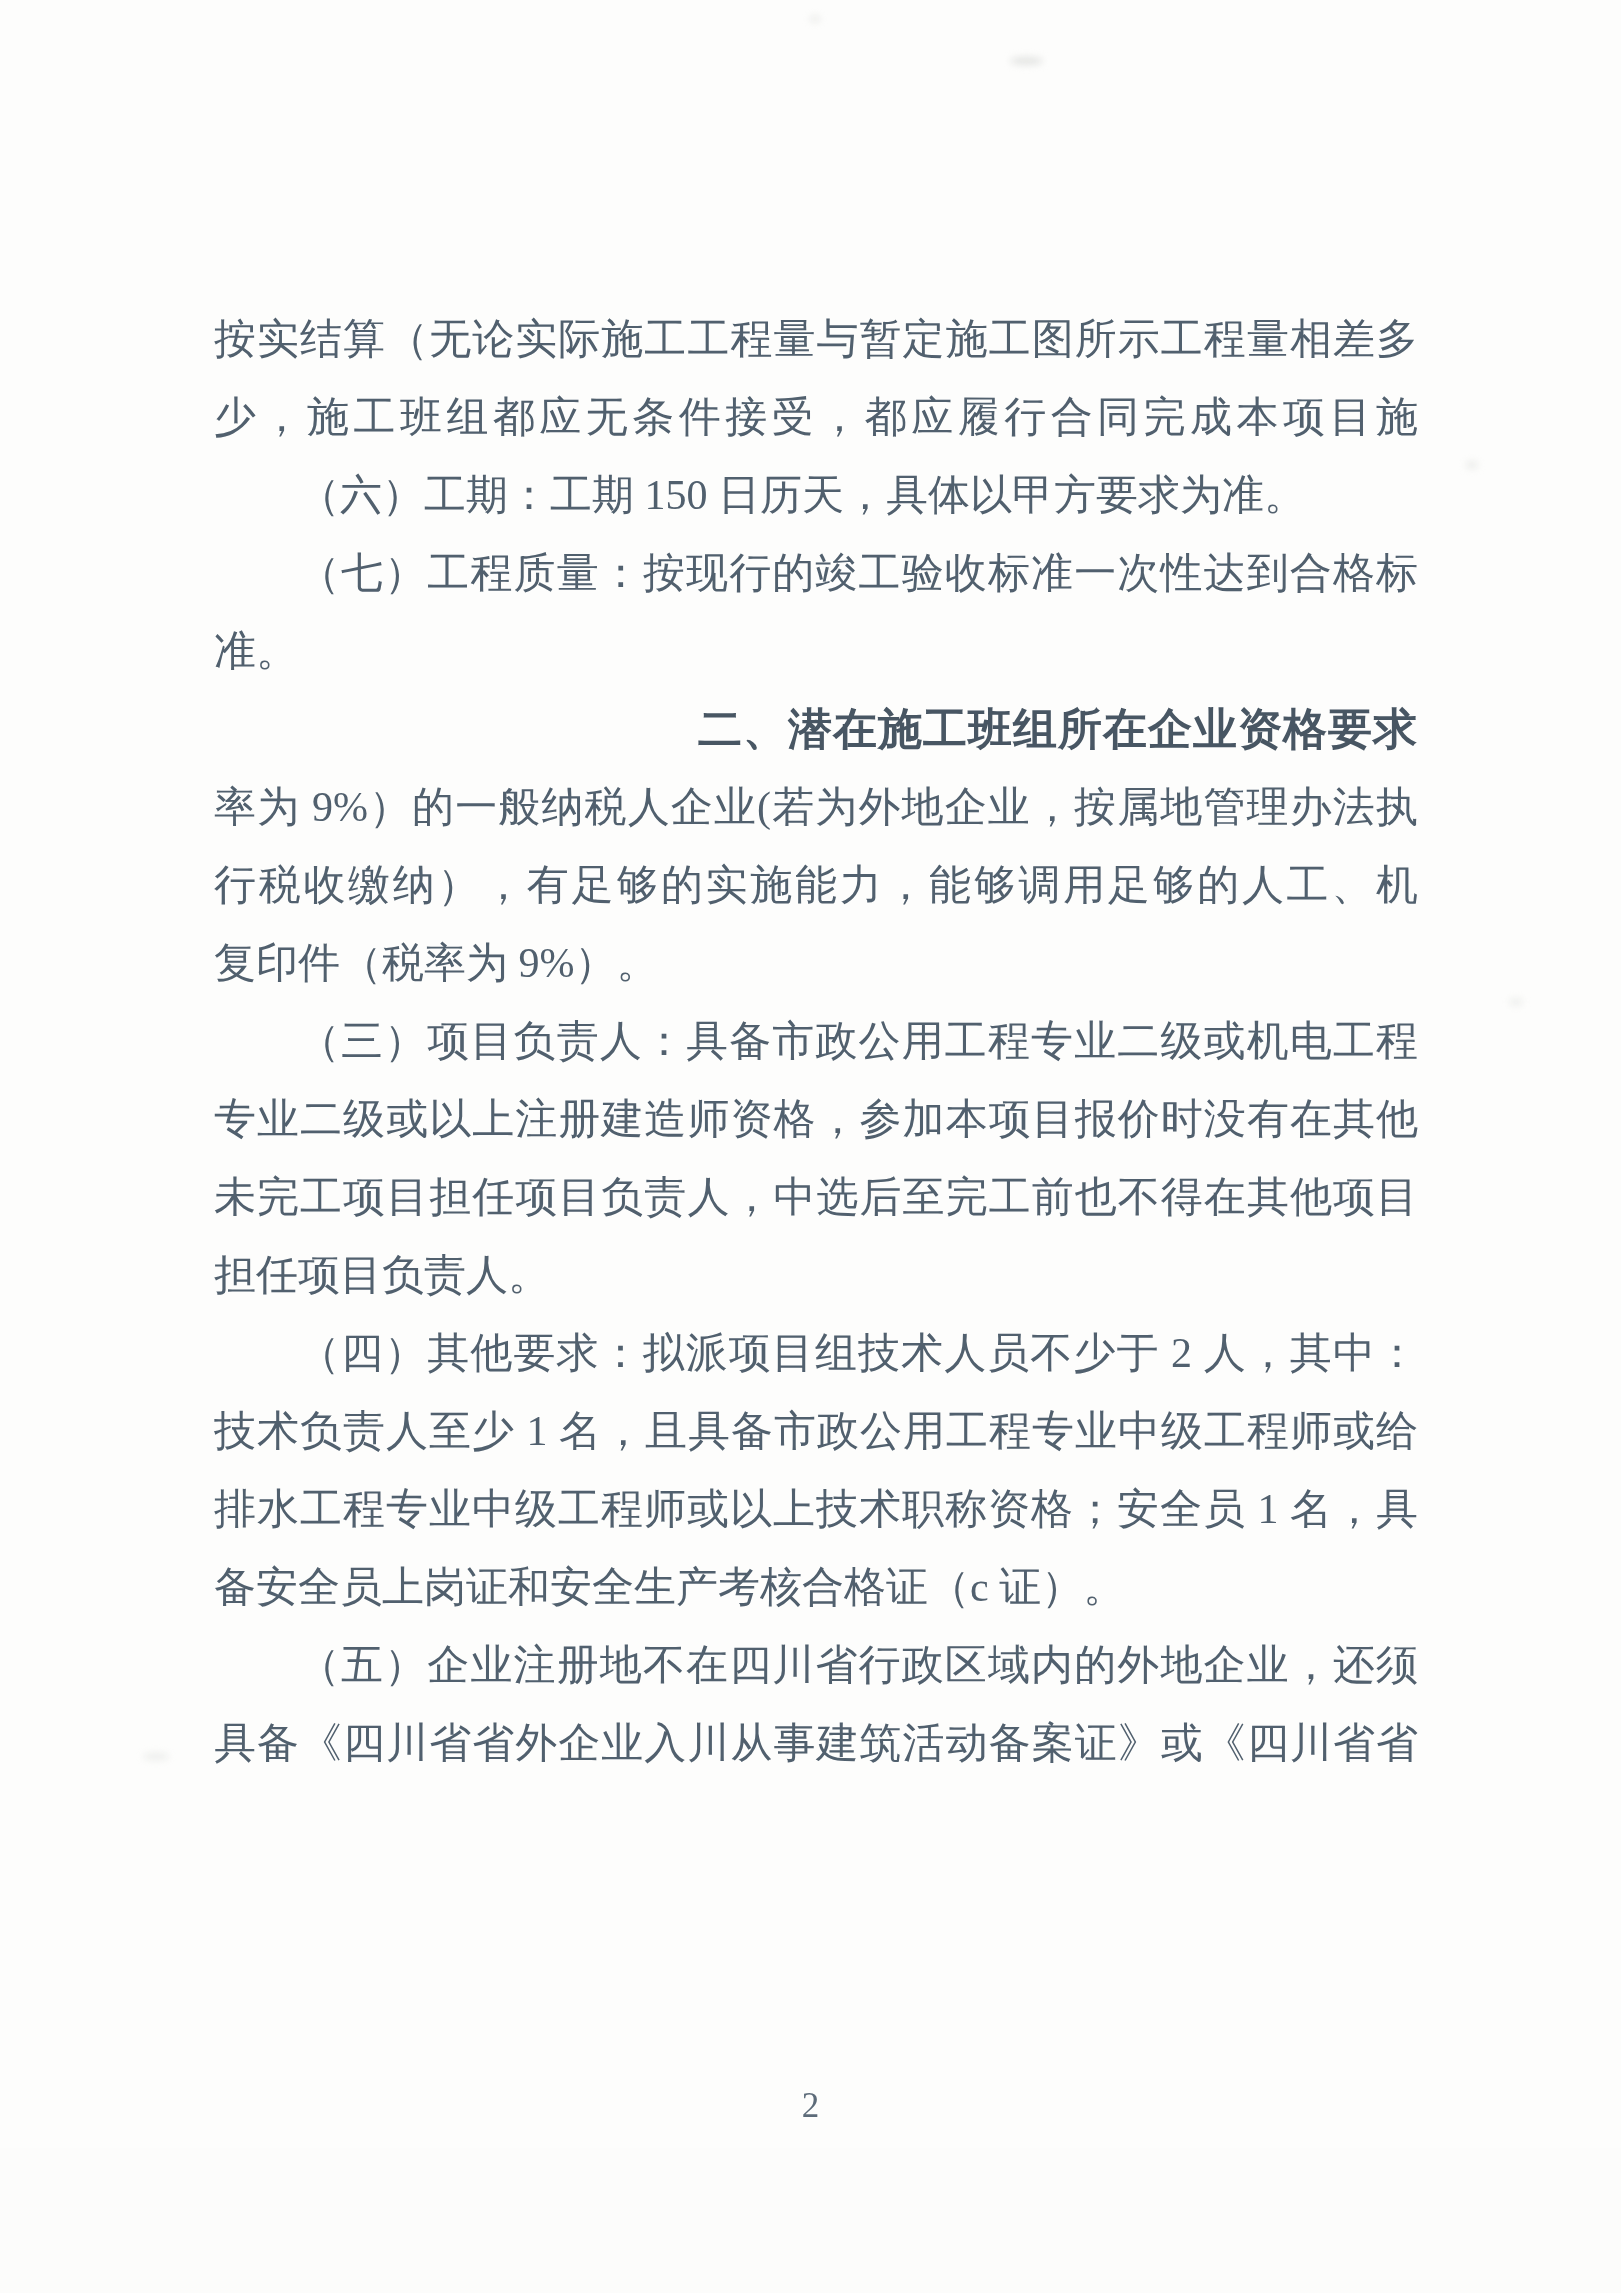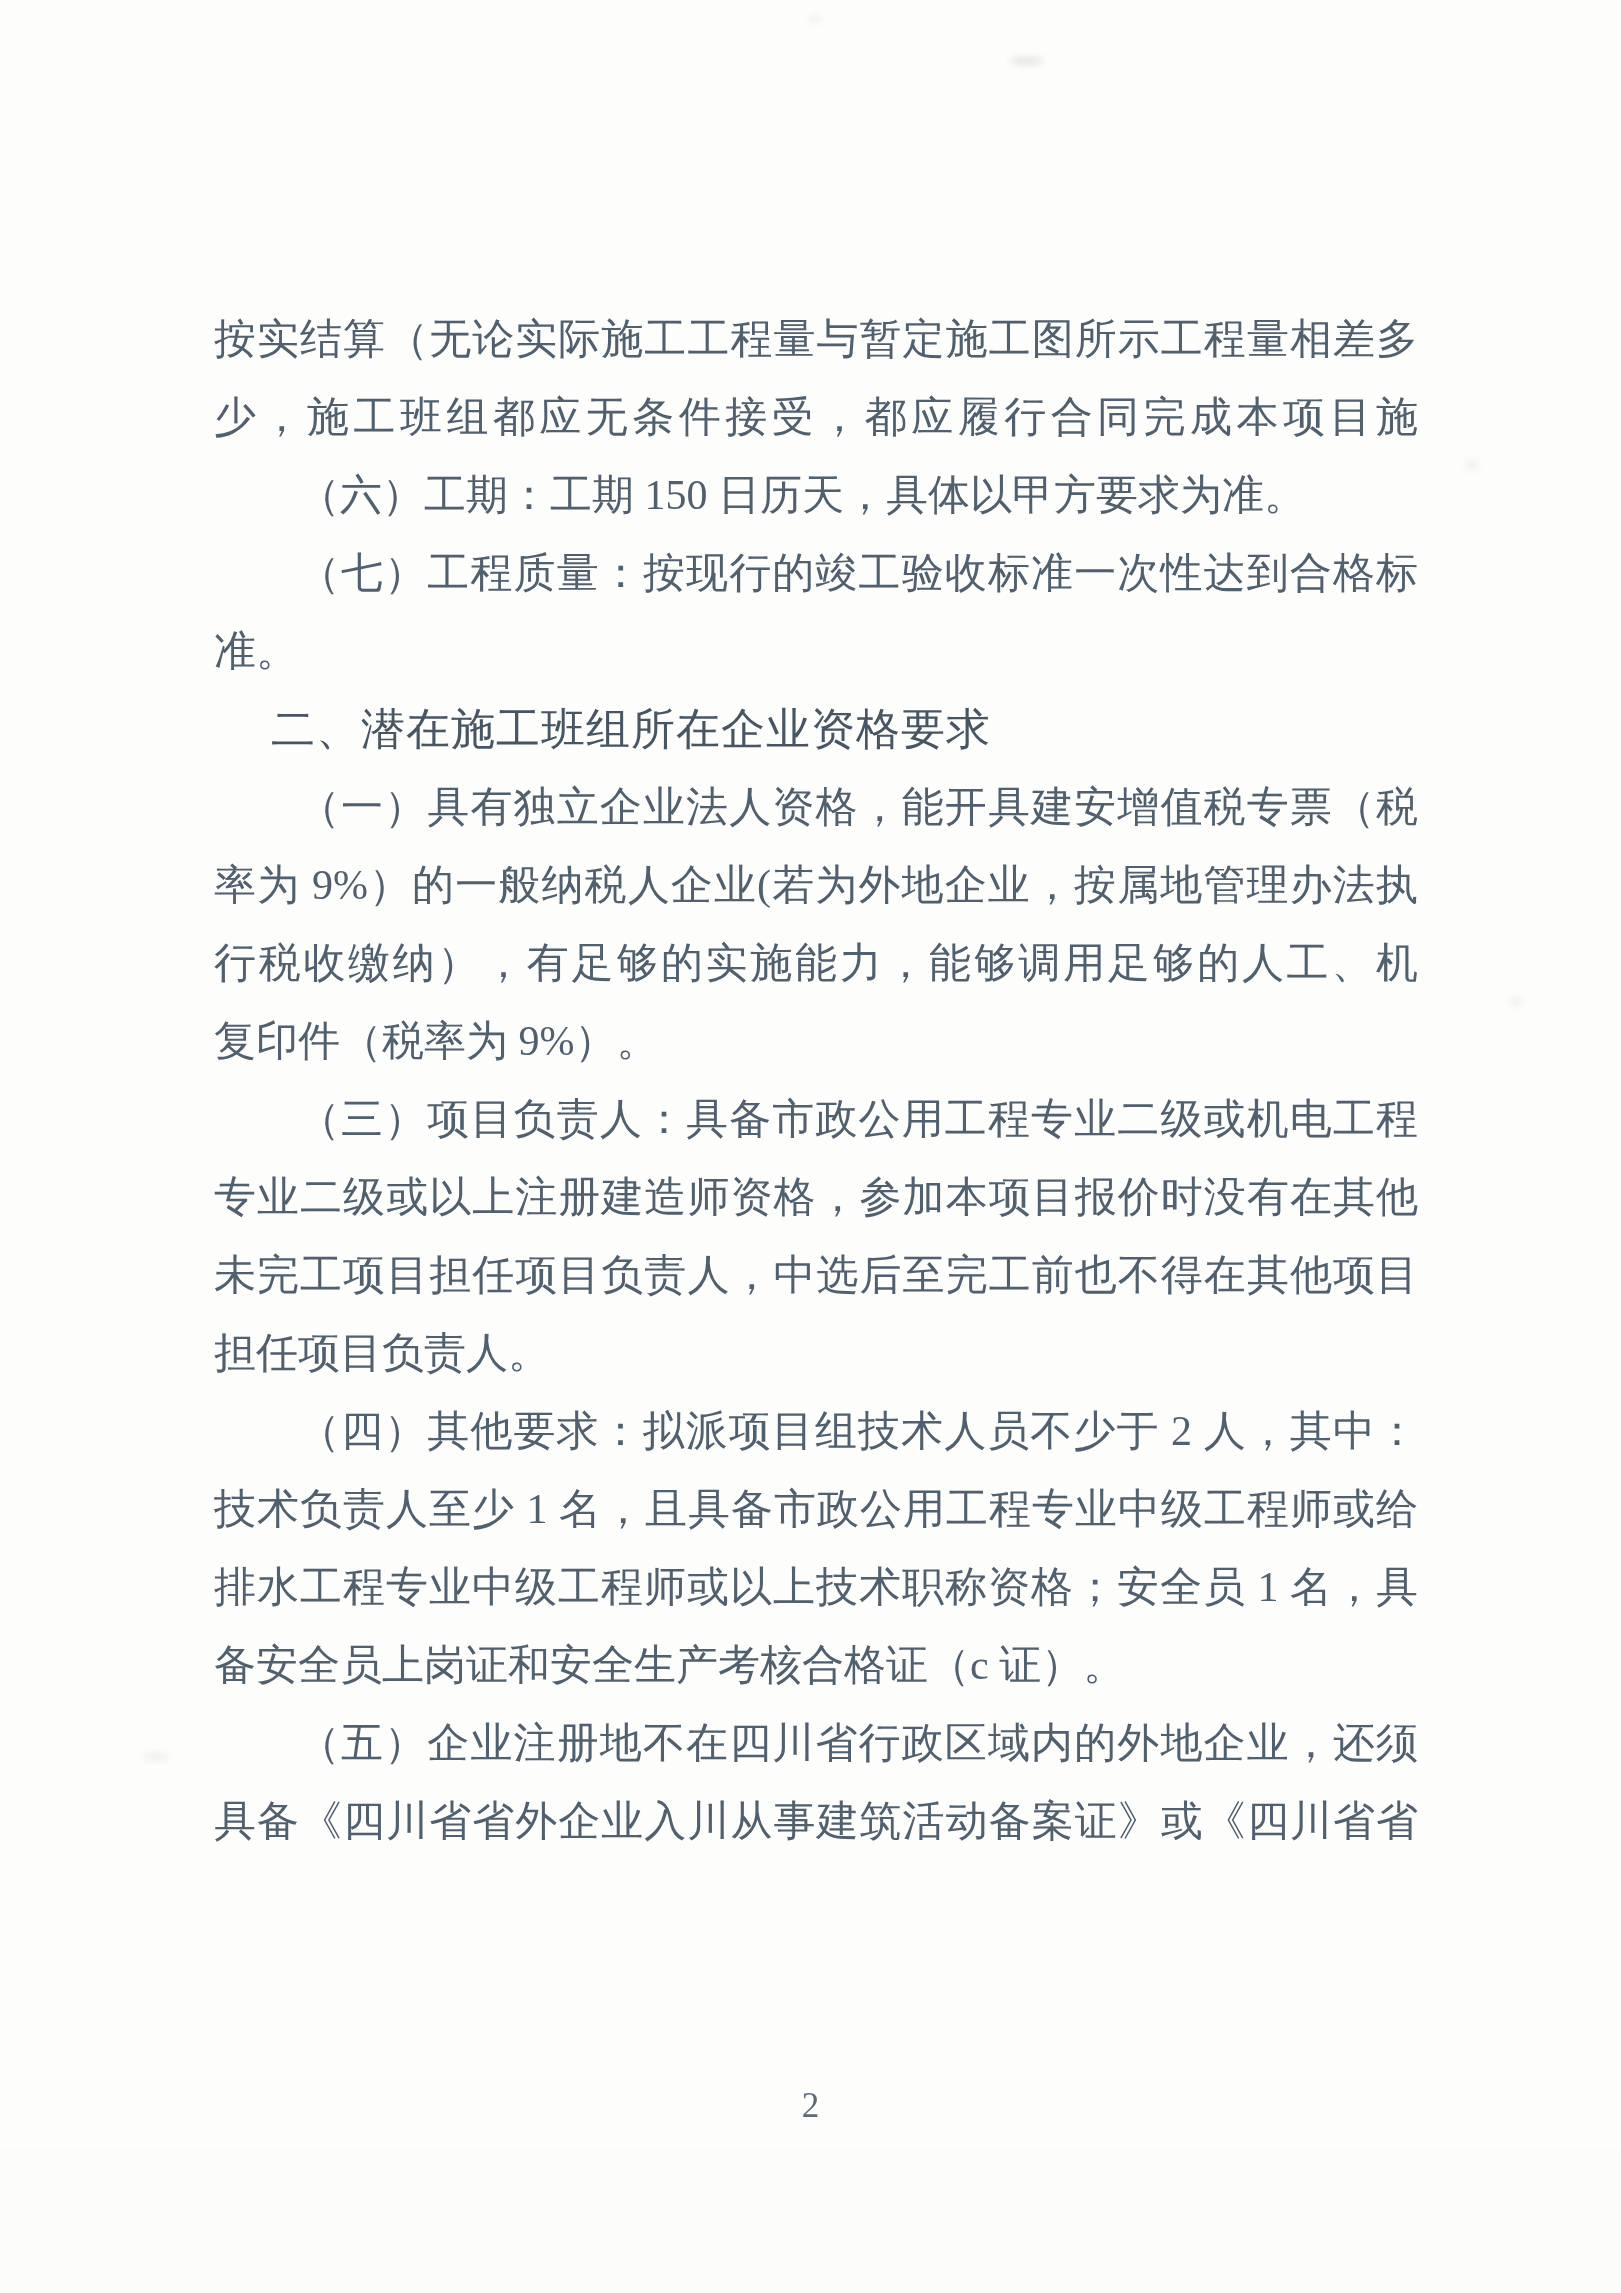--- a/index.html
+++ b/index.html
@@ -34,25 +34,26 @@
     text-align: justify;
     text-align-last: justify;
     white-space: normal;
     overflow: hidden;
   }
   .line.indent {
     text-indent: 84px;
   }
   .line.heading {
     font-family: "Liberation Sans", "DejaVu Sans", sans-serif;
-    font-weight: normal;
+    font-weight: bold;
     font-size: 44px;
     color: #485663;
     text-indent: 57px;
     letter-spacing: 1px;
+    text-align: right;
   }
   .footer {
     position: absolute;
     top: 2078px;
     left: 0;
     width: 100%;
     text-align: center;
     font-size: 35px;
     color: #5d6b79;
     line-height: 55px;
@@ -80,21 +81,20 @@
   <div class="smudge s4"></div>
   <div class="smudge s5"></div>
 
   <div class="text-block">
       <div class="line justify">按实结算（无论实际施工工程量与暂定施工图所示工程量相差多</div>
       <div class="line justify">少，施工班组都应无条件接受，都应履行合同完成本项目施工）。</div>
       <div class="line indent">（六）工期：工期 150 日历天，具体以甲方要求为准。</div>
       <div class="line justify indent">（七）工程质量：按现行的竣工验收标准一次性达到合格标</div>
       <div class="line">准。</div>
       <div class="line heading">二、潜在施工班组所在企业资格要求</div>
-      <div class="line justify indent">（一）具有独立企业法人资格，能开具建安增值税专票（税</div>
       <div class="line justify">率为 9%）的一般纳税人企业(若为外地企业，按属地管理办法执</div>
       <div class="line justify">行税收缴纳），有足够的实施能力，能够调用足够的人工、机械，</div>
       <div class="line">复印件（税率为 9%）。</div>
       <div class="line justify indent">（三）项目负责人：具备市政公用工程专业二级或机电工程</div>
       <div class="line justify">专业二级或以上注册建造师资格，参加本项目报价时没有在其他</div>
       <div class="line justify">未完工项目担任项目负责人，中选后至完工前也不得在其他项目</div>
       <div class="line">担任项目负责人。</div>
       <div class="line justify indent">（四）其他要求：拟派项目组技术人员不少于 2 人，其中：</div>
       <div class="line justify">技术负责人至少 1 名，且具备市政公用工程专业中级工程师或给</div>
       <div class="line justify">排水工程专业中级工程师或以上技术职称资格；安全员 1 名，具</div>

